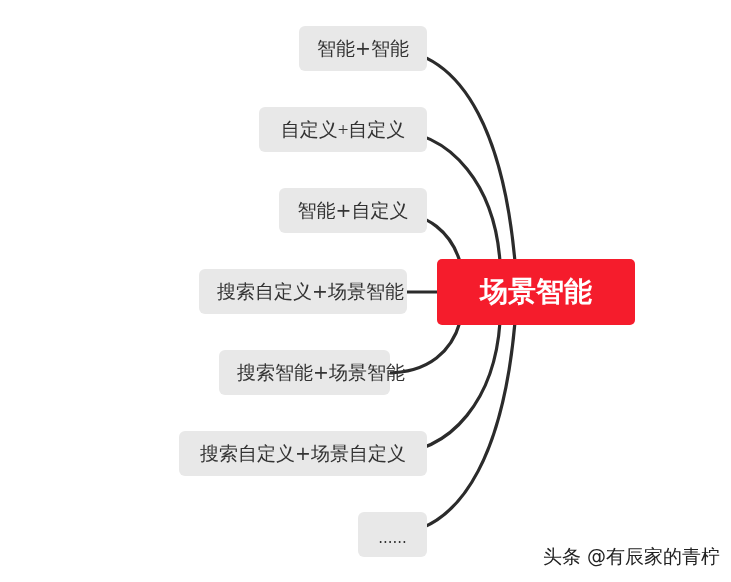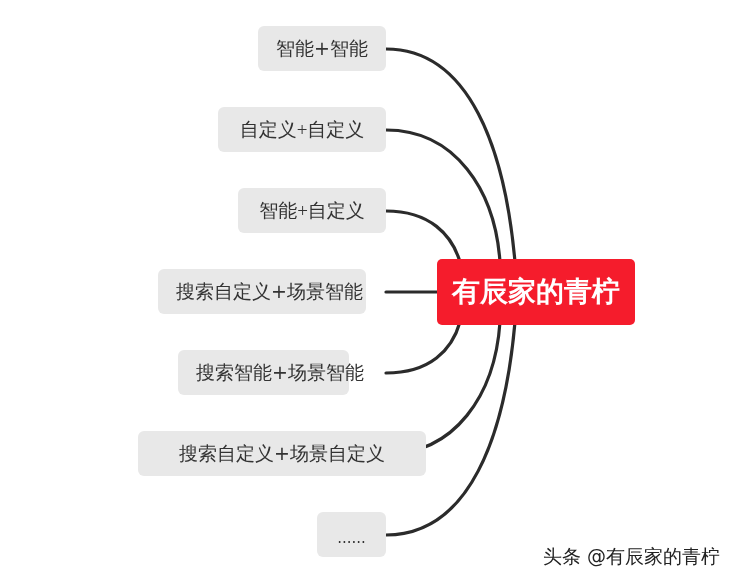--- a/index.html
+++ b/index.html
@@ -6,20 +6,21 @@
   body {
     width: 731px; height: 582px; background: #ffffff; position: relative; overflow: hidden;
     font-family: "DejaVu Sans", "Liberation Sans", sans-serif;
   }
   #connectors { position: absolute; left: 0; top: 0; width: 731px; height: 582px; }
   .node {
     position: absolute; box-sizing: border-box; height: 45px;
     background: #e8e8e8; border-radius: 6px; color: #333333;
     font-size: 19px; line-height: 45px; text-align: center; white-space: nowrap;
     padding: 0 18px;
+    margin-left: 41px;
   }
   .root {
     position: absolute; left: 437px; top: 259px; width: 198px; height: 66px;
     background: #f51c2c; border-radius: 5px; color: #ffffff;
     font-size: 28px; font-weight: bold; line-height: 66px; text-align: center;
     letter-spacing: 0px;
   }
   .watermark {
     position: absolute; left: 543px; top: 544px; font-size: 19px; color: #222222;
     text-shadow: 1px 1px 0 #ffffff, -1px -1px 0 #ffffff;
@@ -39,33 +40,33 @@
     <path d="M386 535 C 470 535, 505 435, 515 322"></path>
   </g>
 </svg>
 
 <div class="node" style="left:258px; top:26px; width:128px;">
   <span>智能+智能</span>
 </div>
 <div class="node" style="left:218px; top:107px; width:168px;font-family:Liberation Serif, serif;">
   <span>自定义+自定义</span>
 </div>
-<div class="node" style="left:238px; top:188px; width:148px;font-family:Liberation Serif, serif;">
+<div class="node" style="left:238px; top:188px; width:148px;">
   <span>智能+自定义</span>
 </div>
 <div class="node" style="left:158px; top:269px; width:208px;">
   <span>搜索自定义+场景智能</span>
 </div>
 <div class="node" style="left:178px; top:350px; width:171px;">
   <span>搜索智能+场景智能</span>
 </div>
-<div class="node" style="left:138px; top:431px; width:288px;">
+<div class="node" style="left:138px; top:431px; width:248px;">
   <span>搜索自定义+场景自定义</span>
 </div>
 <div class="node" style="left:317px; top:512px; width:69px; padding:0; font-size:15px; line-height:52px;">
   <span>......</span>
 </div>
 
 <div class="root">
-  <span>有辰家的青柠</span>
+  <span>场景智能</span>
 </div>
 
 <div class="watermark">头条 @有辰家的青柠</div>
 
 </body></html>

